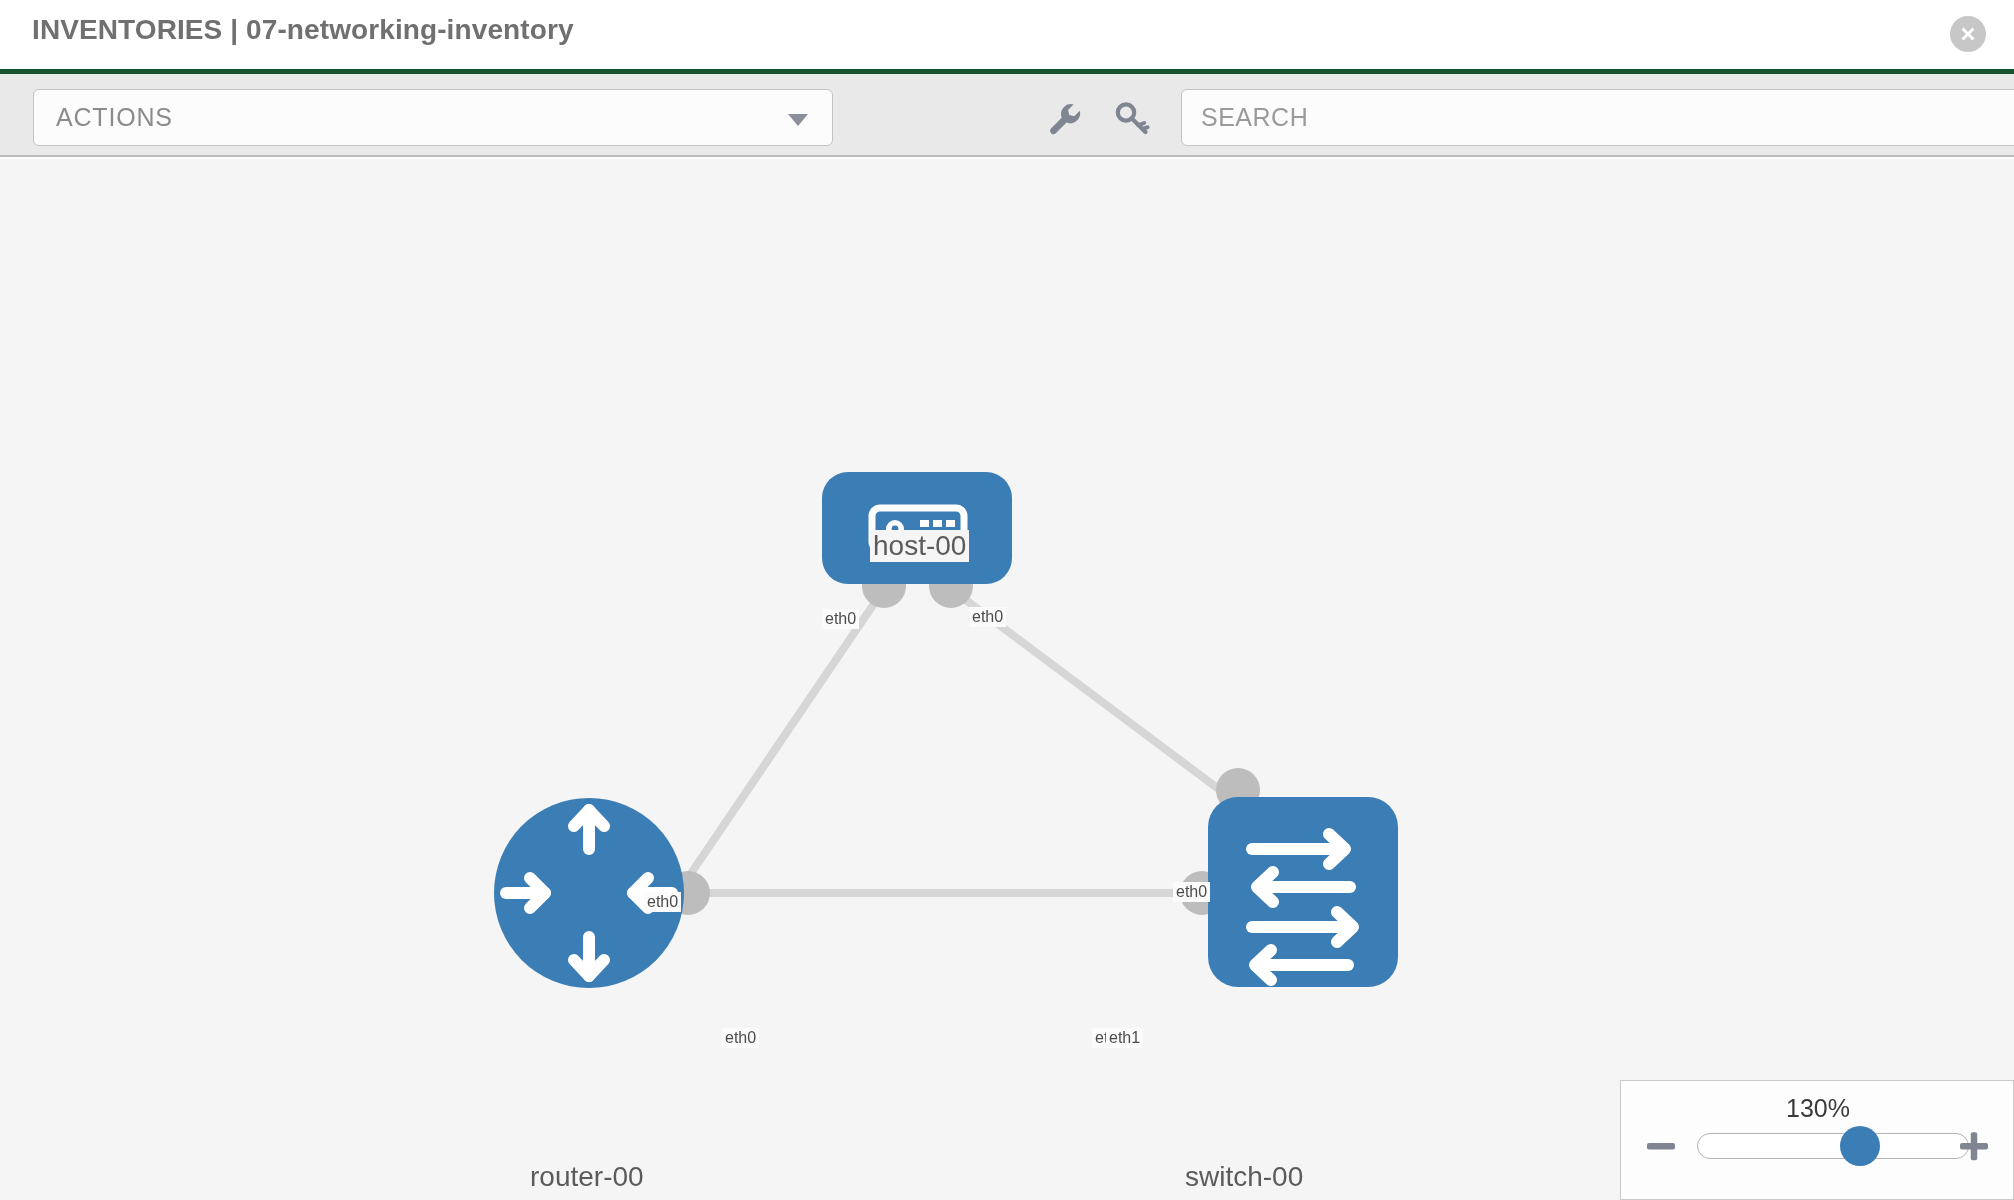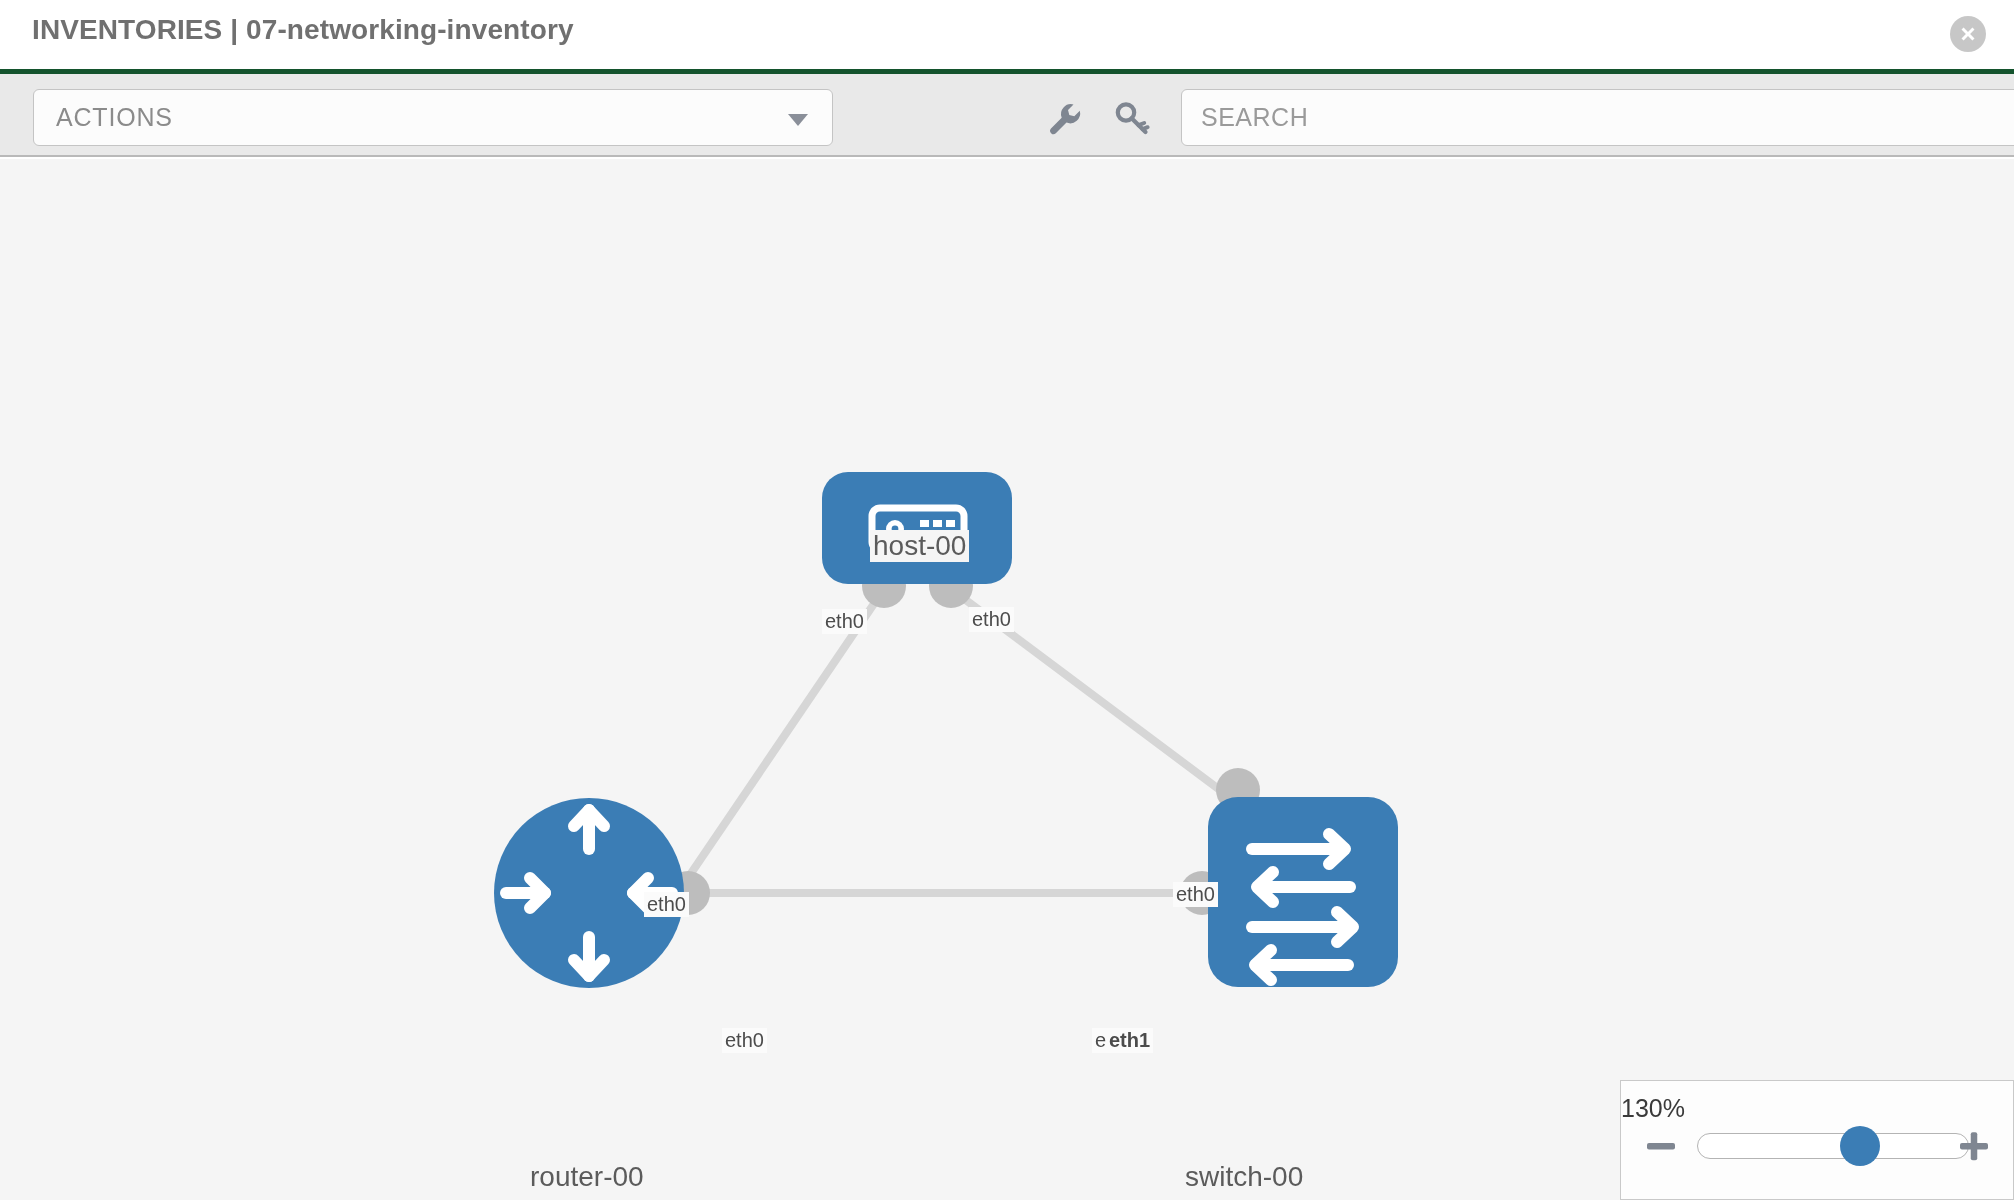--- a/index.html
+++ b/index.html
@@ -82,32 +82,32 @@
 
   
   .node-label {
     position:absolute; background:#f5f5f5;
     color:#5b5b5b; font-size:28px; white-space:nowrap;
     font-family:"Liberation Sans", sans-serif;
     padding:0 3px;
   }
   .iface-label {
     position:absolute; background:#fbfbfb;
-    color:#4c4c4c; font-size:20px; white-space:nowrap;
+    color:#4c4c4c; font-size:16px; white-space:nowrap;
     font-family:"Liberation Sans", sans-serif;
     padding:1px 3px;
   }
 
   
   #zoom-panel {
     position:absolute; left:1620px; top:1080px; width:394px; height:120px;
     background:#fdfdfd; border:1px solid #c9c9c9;
   }
   #zoom-value {
-    position:absolute; top:13px; left:0; width:394px; text-align:left;
+    position:absolute; top:13px; left:0; width:394px; text-align:center;
     font-size:25px; color:#3a3a3a;
     font-family:"Liberation Sans", sans-serif;
   }
   #zoom-minus, #zoom-plus {
     position:absolute; top:48px; width:34px; height:34px; cursor:pointer;
   }
   #zoom-minus { left:23px; }
   #zoom-plus  { left:336px; }
   #zoom-track {
     position:absolute; left:76px; top:52px; width:272px; height:26px;
@@ -238,21 +238,21 @@
 
     <div class="iface-label" style="left:822px; top:450px;">eth0</div>
     <div class="iface-label" style="left:969px; top:448px;">eth0</div>
 
     <div class="iface-label" style="left:644px; top:733px;">eth0</div>
     <div class="iface-label" style="left:1173px; top:723px;">eth0</div>
 
     <div class="iface-label" style="left:722px; top:869px;">eth0</div>
 
     <div class="iface-label" style="left:1092px; top:869px; z-index:1;">eth0</div>
-    <div class="iface-label" style="left:1106px; top:869px; z-index:2;font-weight:bold;">eth1</div>
+    <div class="iface-label" style="left:1106px; top:869px; z-index:2;">eth1</div>
   </div>
 
   <div id="zoom-panel">
     <div id="zoom-value">130%</div>
 
     <div id="zoom-minus">
       <svg width="34" height="34" viewBox="0 0 34 34" aria-hidden="true">
         <rect x="3" y="14" width="28" height="6.5" rx="2" fill="#7f8691"></rect>
       </svg>
     </div>

